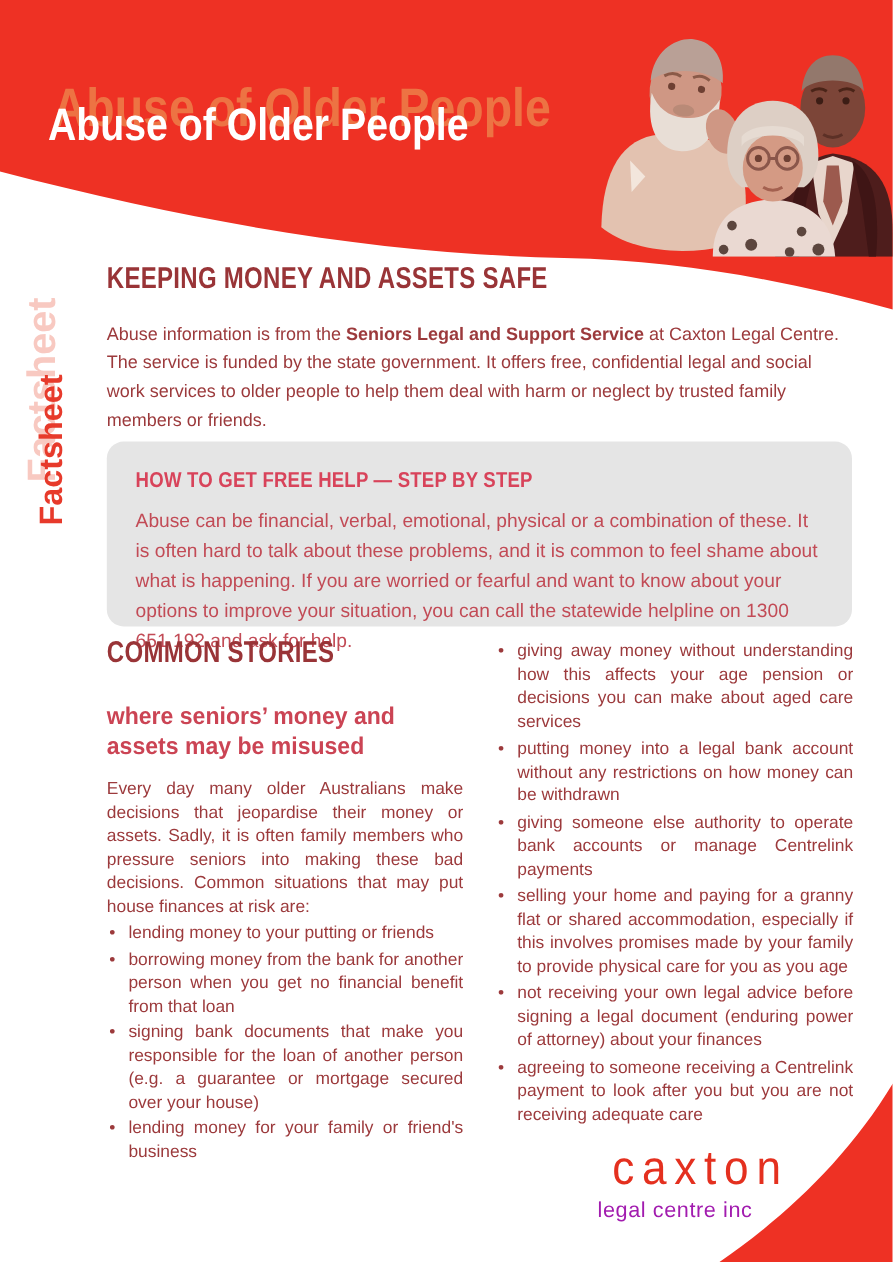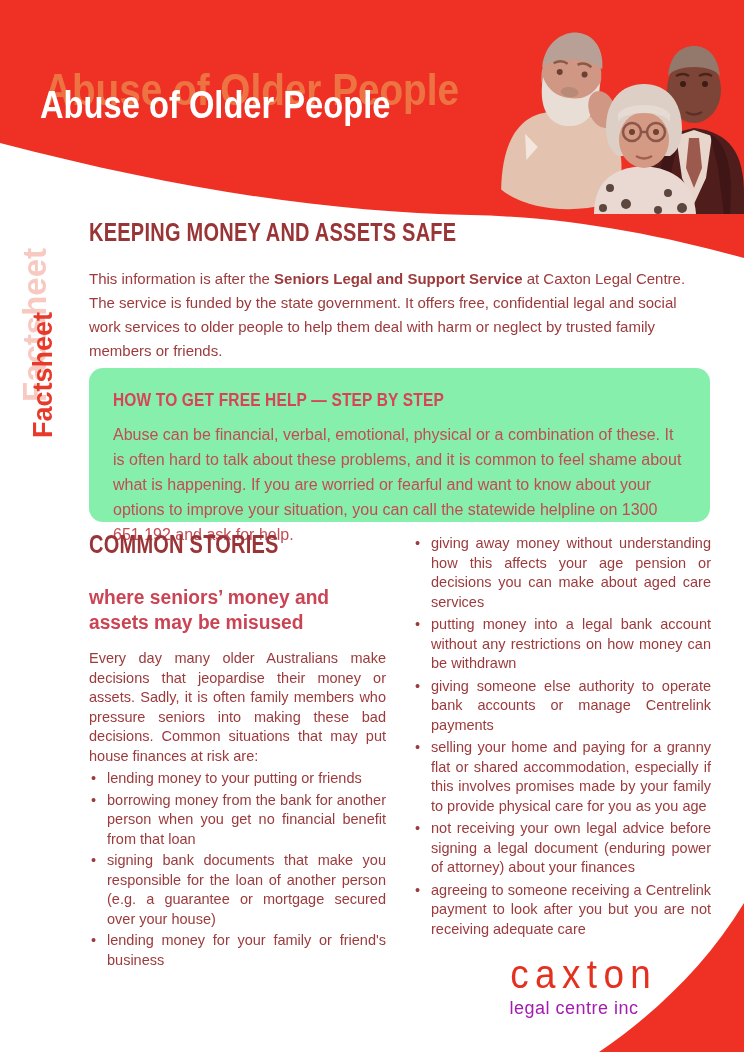--- a/index.html
+++ b/index.html
@@ -38,21 +38,21 @@
   .intro{position:absolute;left:89px;top:218px;width:622px;}
   .h-main{
     font-size:25px;font-weight:bold;color:#993437;margin:0 0 20px 0;
     transform:scaleX(.8);transform-origin:left top;white-space:nowrap;letter-spacing:.3px;
   }
   .intro p{margin:0;font-size:15px;line-height:24px;color:#9c3a3c;}
   .intro b{font-weight:bold;}
   
   .help-box{
     position:absolute;left:89px;top:368px;width:573px;height:110px;
-    background:#86efac;border-radius:14px;padding:22px 24px;
+    background:#e5e5e5;border-radius:14px;padding:22px 24px;
   }
   .help-box h2{
     font-size:18px;font-weight:bold;color:#d8435a;margin:0 0 11px 0;
     transform:scaleX(.86);transform-origin:left top;white-space:nowrap;letter-spacing:.2px;
   }
   .help-box p{margin:0;font-size:16px;line-height:25px;color:#c24b56;}
   
   .stories{position:absolute;left:89px;top:524px;width:622px;display:flex;}
   .col-left{width:297px;margin-right:27px;}
   .col-right{width:298px;}
@@ -68,21 +68,21 @@
   ul.bullets{list-style:none;margin:0;padding:0;}
   ul.bullets li{
     position:relative;padding-left:18px;margin:0 0 2px 0;
     font-size:14.5px;line-height:19.5px;color:#9c3a3c;text-align:justify;
   }
   ul.bullets li::before{content:"\2022";position:absolute;left:2px;color:#9c3a3c;}
   .col-right ul.bullets{margin-top:10px;}
   .col-right ul.bullets li{margin-bottom:3px;}
   
   .wedge-svg{position:absolute;right:0;bottom:0;width:150px;height:150px;}
-  .logo{position:absolute;left:498px;top:952px;width:152px;text-align:center;}
+  .logo{position:absolute;left:498px;top:952px;width:152px;text-align:left;}
   .logo-word{
     font-size:40px;color:#e4301f;letter-spacing:7px;line-height:44px;
     transform:scaleX(.92);transform-origin:right top;white-space:nowrap;
   }
   .logo-tag{font-size:18px;color:#a21caf;margin-top:2px;letter-spacing:.5px;}
 </style>
 </head>
 <body>
 
 <svg class="banner-svg" viewBox="0 0 744 262" preserveAspectRatio="none">
@@ -143,21 +143,21 @@
     <circle cx="158" cy="114" r="3" fill="#6e4033"></circle>
     <path d="M138,138 q8,5 16,0" stroke="#a3604f" stroke-width="2.5" fill="none"></path>
   </g>
 </svg>
 
 <div class="factsheet-ghost">Factsheet</div>
 <div class="factsheet-red">Factsheet</div>
 
 <div class="intro">
   <h1 class="h-main">KEEPING MONEY AND ASSETS SAFE</h1>
-  <p><span>This information is after the </span><b>Seniors Legal and Support Service</b><span> at Caxton Legal Centre.  The service is funded by the state government. It offers free, confidential legal and social work services to older people to help them deal with harm or neglect by trusted family members or friends.</span></p>
+  <p><span>Abuse information is from the </span><b>Seniors Legal and Support Service</b><span> at Caxton Legal Centre.  The service is funded by the state government. It offers free, confidential legal and social work services to older people to help them deal with harm or neglect by trusted family members or friends.</span></p>
 </div>
 
 <div class="help-box">
   <h2>HOW TO GET FREE HELP — STEP BY STEP</h2>
   <p>Abuse can be financial, verbal, emotional, physical or a combination of these. It is often hard to talk about these problems, and it is common to feel shame about what is happening. If you are worried or fearful and want to know about your options to improve your situation, you can call the statewide helpline on 1300 651 192 and ask for help.</p>
 </div>
 
 <div class="stories">
   <div class="col-left">
     <h3 class="h-stories">COMMON STORIES</h3>

